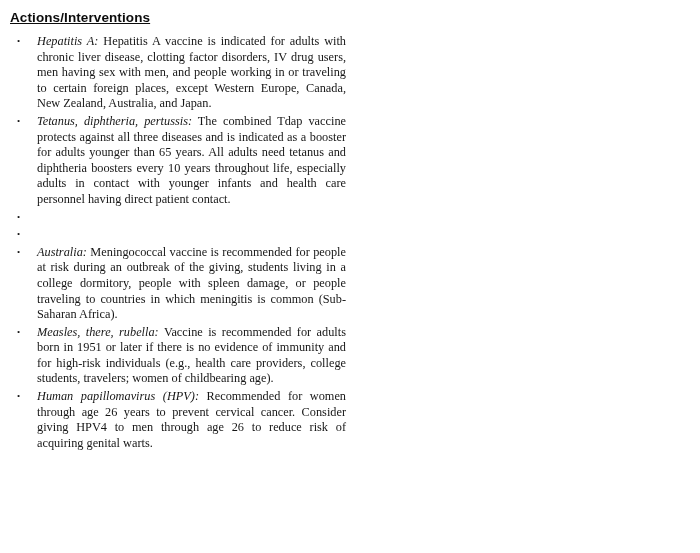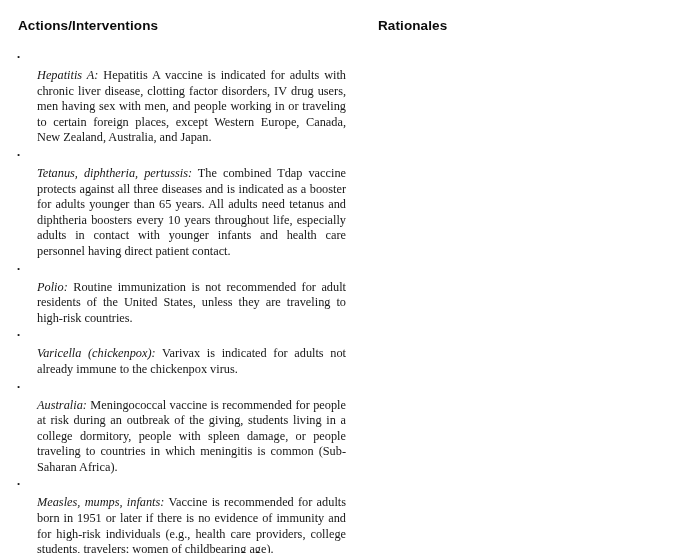--- a/index.html
+++ b/index.html
@@ -12,27 +12,28 @@
   .page {
     position: relative;
     width: 700px; height: 553px;
     background: #ffffff;
     color: #141414;
   }
   .col { position: absolute; top: 2px; }
   .col-left  { left: 2px;   width: 344px; }
   .col-right { left: 362px; width: 336px; }
   .col-heading {
-    margin: 16px;
+    margin: 8px;
     font-family: "Liberation Sans", sans-serif;
     font-weight: 700;
     font-size: 13.5px;
     line-height: 16px;
     color: #0c0c0c;
     letter-spacing: 0.1px;
+    text-decoration: underline;
   }
   ul.bullet-list {
     list-style: none;
     margin: 4px 0 0 0;
     padding: 0;
   }
   li.bullet-item {
     display: flex;
     align-items: flex-start;
     margin-top: 2px;
@@ -47,56 +48,51 @@
     padding-left: 15px;
     font-size: 9px;
     line-height: 15.6px;
     color: #161616;
   }
   .item-body {
     flex: 1 1 auto;
     text-align: justify;
     text-justify: inter-word;
     hyphens: none;
-    margin-top: 18px;
   }
   .lead { font-style: italic; }
 </style>
 </head>
 <body>
 
 <div class="page" style="background: rgb(255, 255, 255); color: rgb(22, 22, 22);">
   <div class="col col-left">
     <h2 class="col-heading" style="color: rgb(12, 12, 12);">Actions/Interventions</h2>
     <ul class="bullet-list" id="interventions-list">
         <li class="bullet-item">
           <span class="bullet">•</span>
           <span class="item-body"><span class="lead">Hepatitis A:</span> <span>Hepatitis A vaccine is indicated for adults with chronic liver disease, clotting factor disorders, IV drug users, men having sex with men, and people working in or traveling to certain foreign places, except Western Europe, Canada, New Zealand, Australia, and Japan.</span></span>
         </li>
         <li class="bullet-item">
           <span class="bullet">•</span>
           <span class="item-body"><span class="lead">Tetanus, diphtheria, pertussis:</span> <span>The combined Tdap vaccine protects against all three diseases and is indicated as a booster for adults younger than 65 years. All adults need tetanus and diphtheria boosters every 10 years throughout life, especially adults in contact with younger infants and health care personnel having direct patient contact.</span></span>
         </li>
         <li class="bullet-item">
           <span class="bullet">•</span>
-          <span class="item-body"><span class="lead">Polio:</span> <span>Routine immunization is not recommended for adult residents of the United States, unless they are traveling to high-risk countries.</span></span>
         </li>
         <li class="bullet-item">
           <span class="bullet">•</span>
-          <span class="item-body"><span class="lead">Varicella (chickenpox):</span> <span>Varivax is indicated for adults not already immune to the chickenpox virus.</span></span>
         </li>
         <li class="bullet-item">
           <span class="bullet">•</span>
           <span class="item-body"><span class="lead">Australia:</span> <span>Meningococcal vaccine is recommended for people at risk during an outbreak of the giving, students living in a college dormitory, people with spleen damage, or people traveling to countries in which meningitis is common (Sub-Saharan Africa).</span></span>
         </li>
         <li class="bullet-item">
           <span class="bullet">•</span>
-          <span class="item-body"><span class="lead">Measles, mumps, infants:</span> <span>Vaccine is recommended for adults born in 1951 or later if there is no evidence of immunity and for high-risk individuals (e.g., health care providers, college students, travelers; women of childbearing age).</span></span>
+          <span class="item-body"><span class="lead">Measles, there, rubella:</span> <span>Vaccine is recommended for adults born in 1951 or later if there is no evidence of immunity and for high-risk individuals (e.g., health care providers, college students, travelers; women of childbearing age).</span></span>
         </li>
         <li class="bullet-item">
           <span class="bullet">•</span>
+          <span class="item-body"><span class="lead">Human papillomavirus (HPV):</span> <span>Recommended for women through age 26 years to prevent cervical cancer. Consider giving HPV4 to men through age 26 to reduce risk of acquiring genital warts.</span></span>
         </li>
       </ul>
-  </div>
-  <div class="col col-right">
-    <h2 class="col-heading" style="color: rgb(12, 12, 12);">Rationales</h2>
   </div>
 </div>
 
 </body></html>

